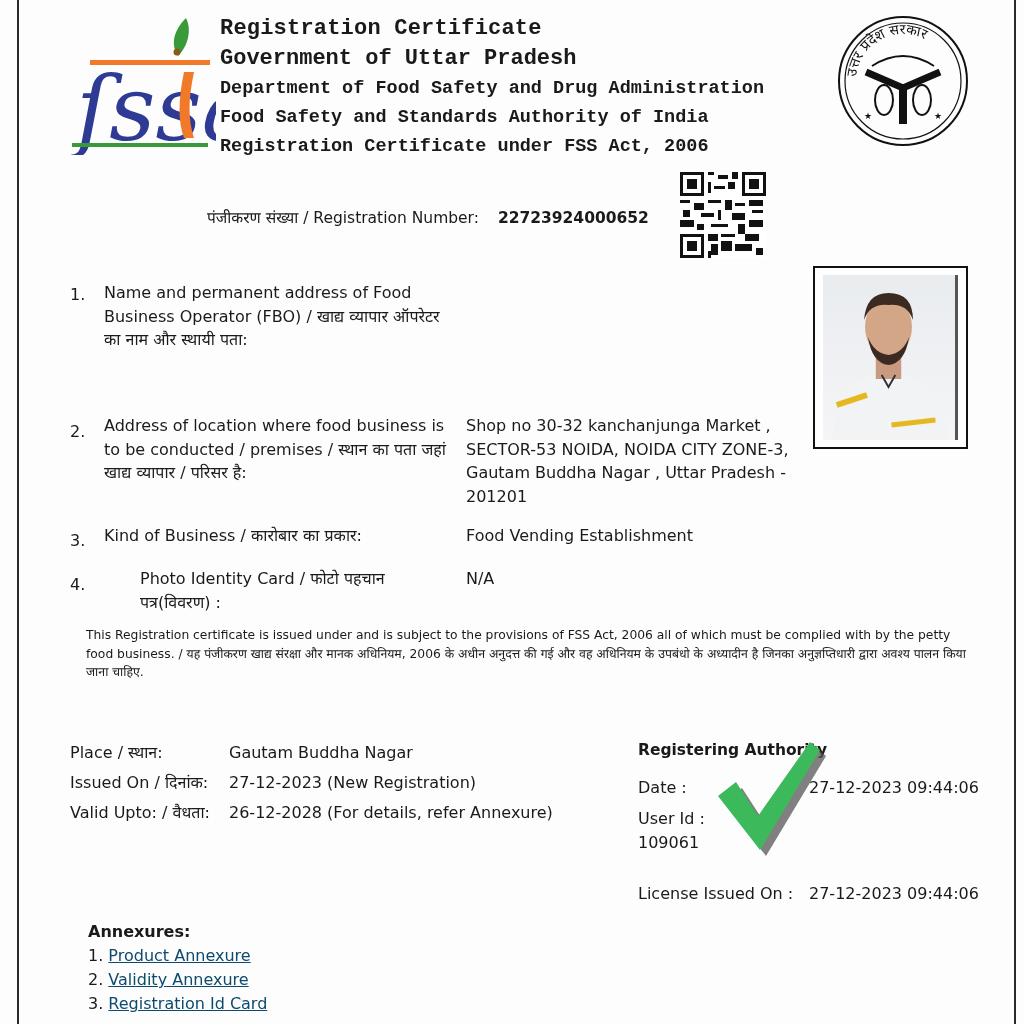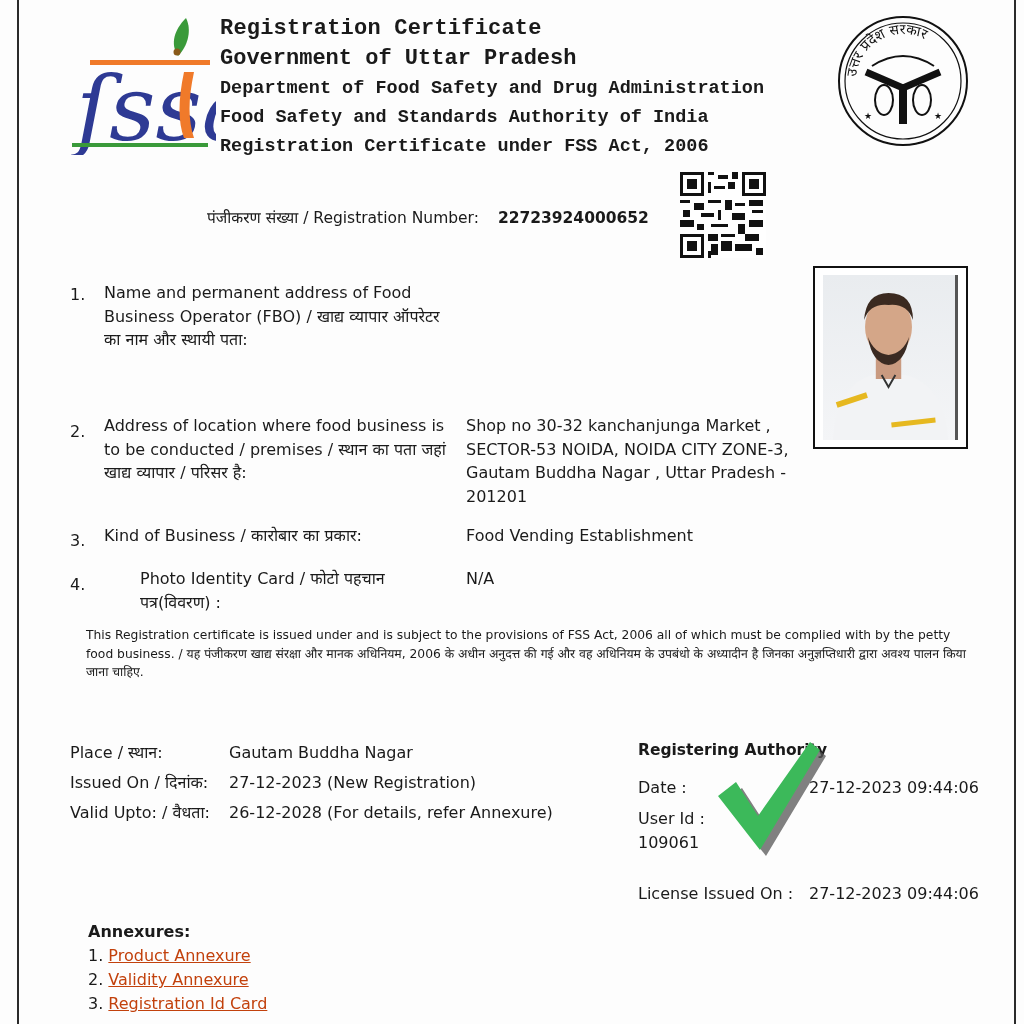--- a/index.html
+++ b/index.html
@@ -43,21 +43,21 @@
 
   .auth-block { left: 638px; top: 738px; font-size: 16px; }
   .auth-title { font-weight: bold; font-size: 15.5px; line-height: 24px; }
   .auth-row { display: flex; white-space: nowrap; }
   .auth-row .lbl { width: 171px; }
 
   .check { left: 716px; top: 740px; width: 110px; height: 120px; }
 
   .annex { left: 88px; top: 920px; font-size: 16px; line-height: 24px; }
   .annex .head { font-weight: bold; }
-  .annex a { color: #c2410c; text-decoration: underline; }
+  .annex a { color: #0c4a6e; text-decoration: underline; }
 </style>
 </head>
 <body>
 
 <div class="page-border-left"></div>
 <div class="page-border-right"></div>
 
 <svg class="abs logo" viewBox="0 0 150 145">
   <path d="M120 8 C 108 20, 104 34, 112 46 C 122 36, 126 20, 120 8 Z" fill="#3a9a3a"></path>
   <circle cx="111" cy="42" r="3.5" fill="#8a5a1a"></circle>

